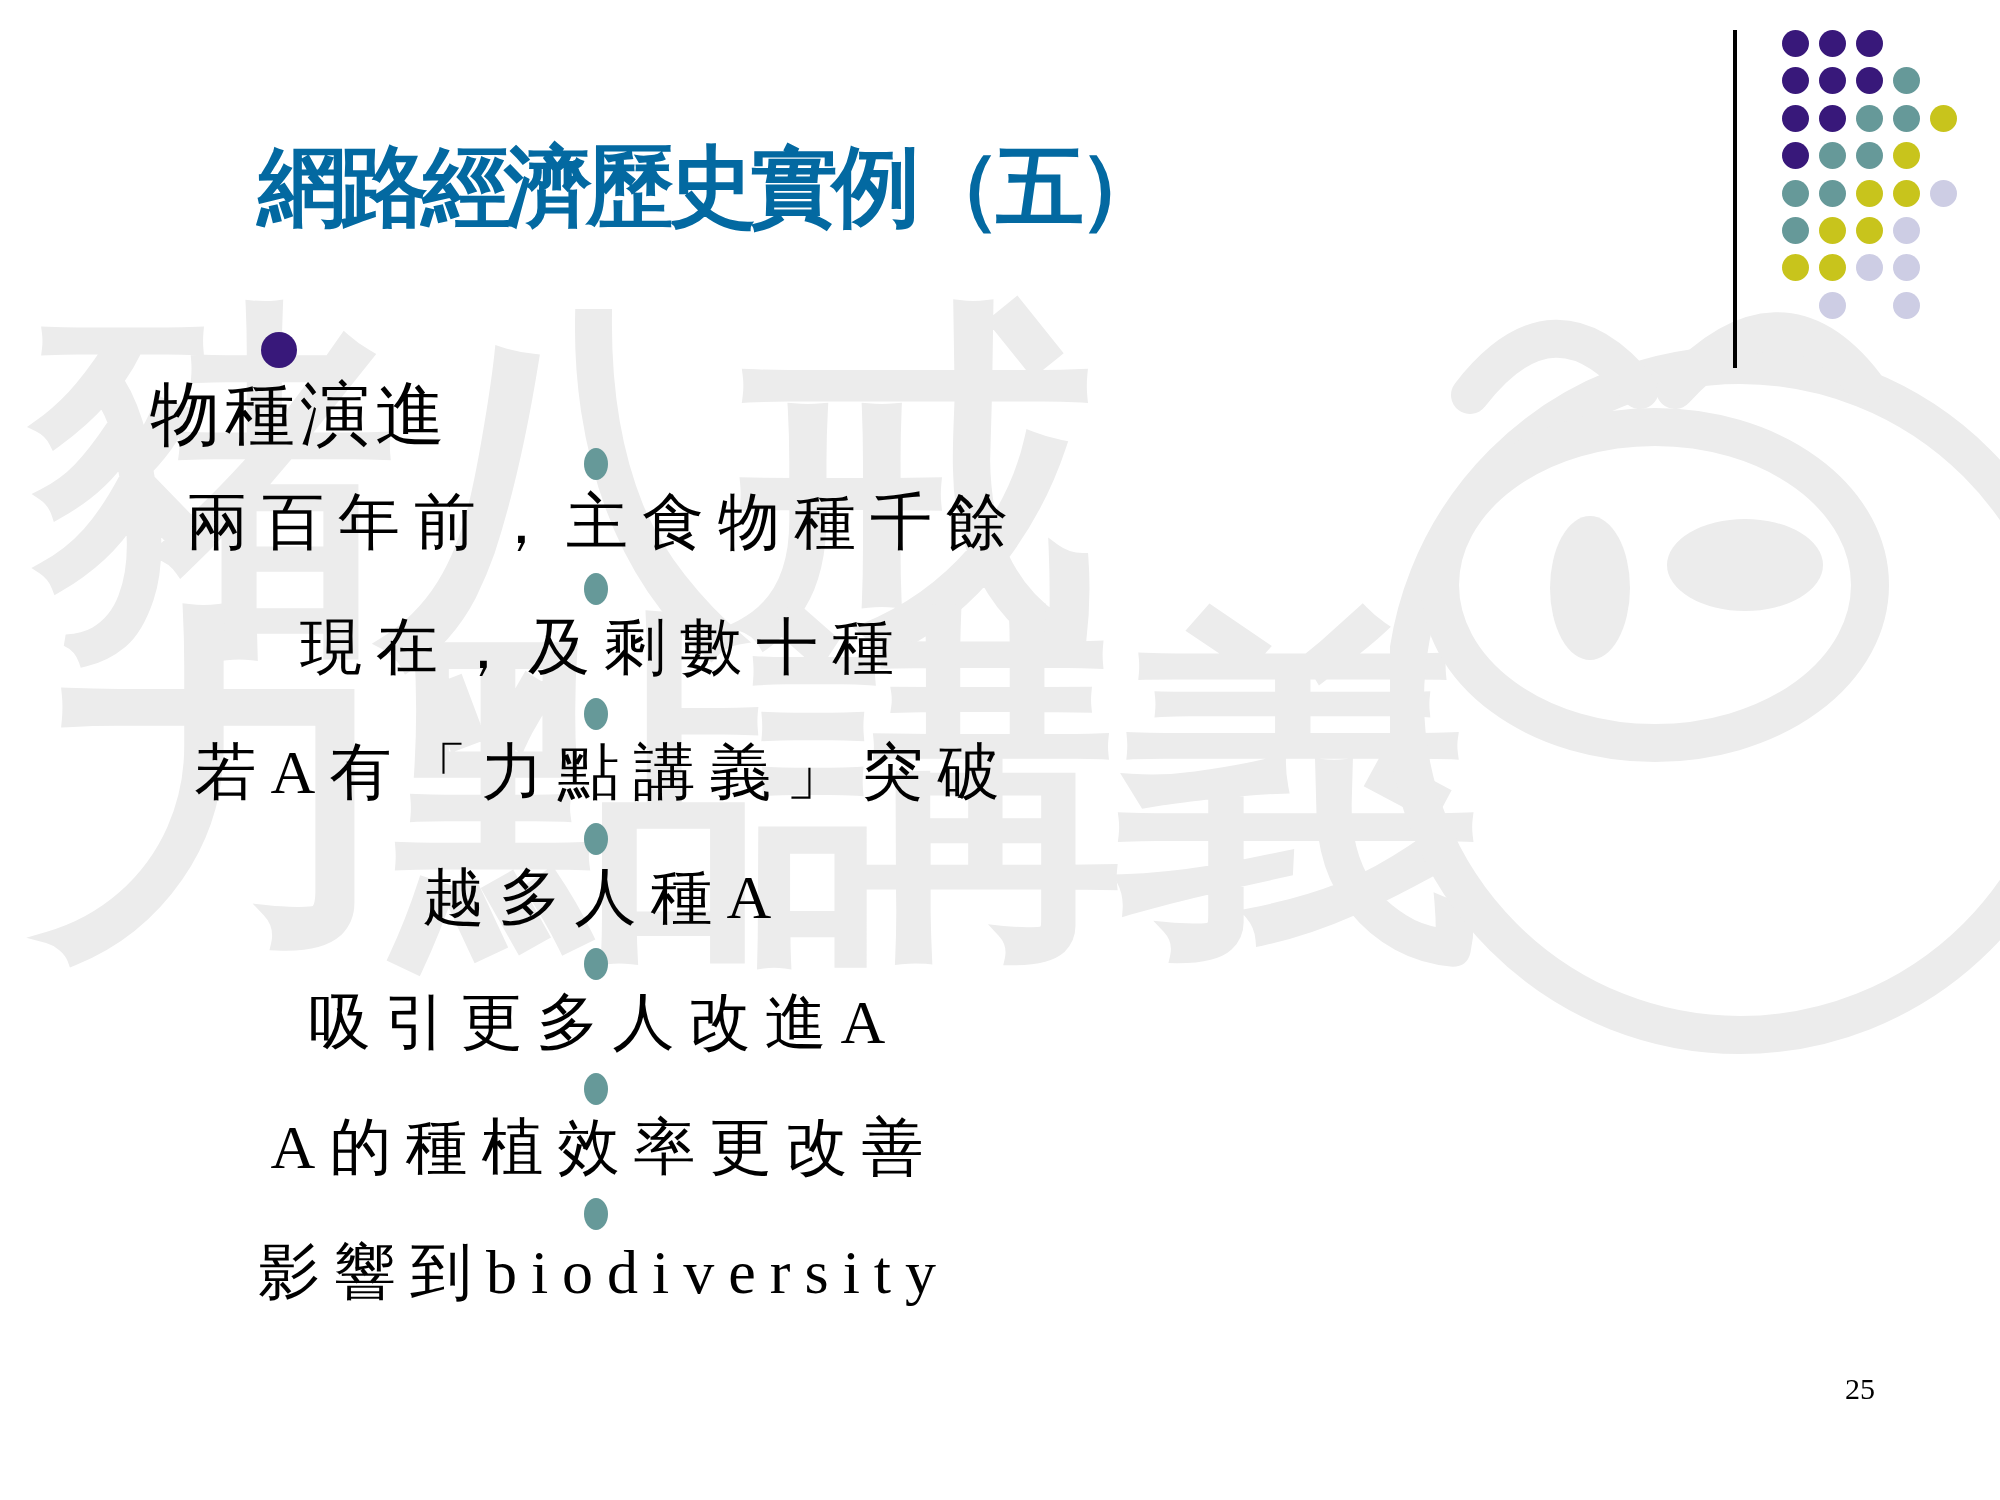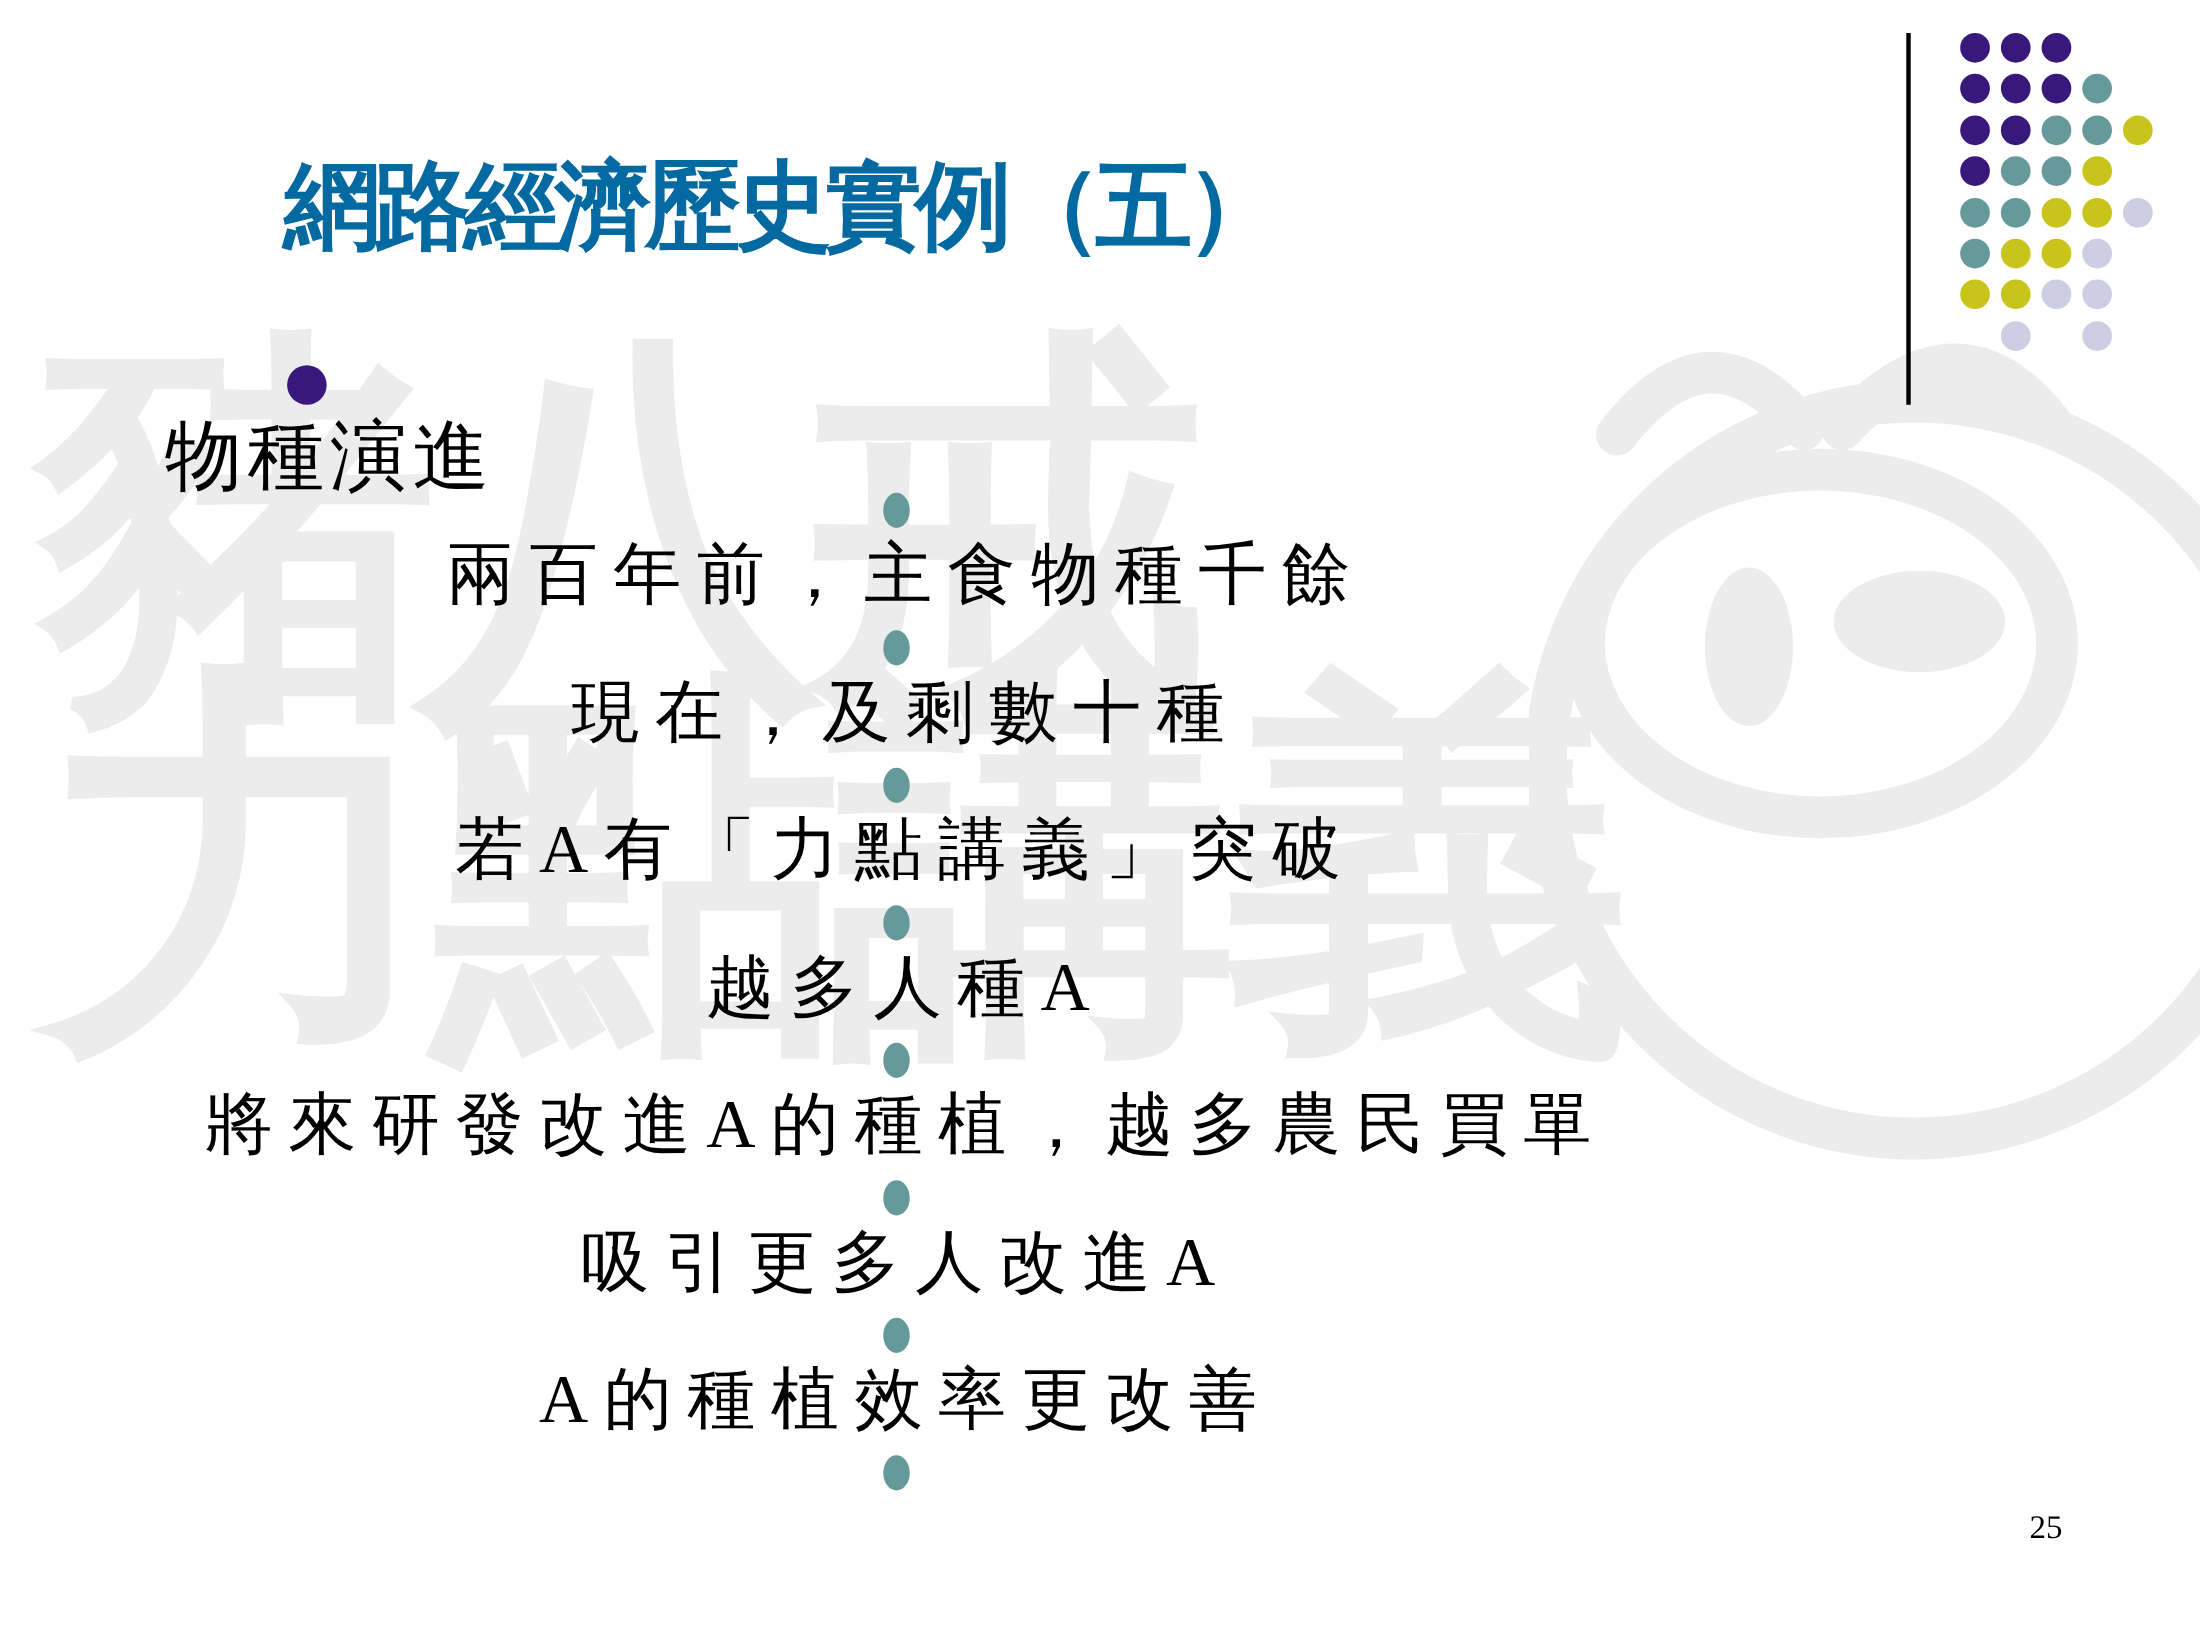--- a/index.html
+++ b/index.html
@@ -115,30 +115,27 @@
     <div class="sub-row">
       <span class="l2-bullet"></span>
       <span class="sub-text">若A有「力點講義」突破</span>
     </div>
     <div class="sub-row">
       <span class="l2-bullet"></span>
       <span class="sub-text">越多人種A</span>
     </div>
     <div class="sub-row">
       <span class="l2-bullet"></span>
-      <span class="sub-text">將來研發改進A的種植，越多農民買單</span>
-    </div>
-    <div class="sub-row">
-      <span class="l2-bullet"></span>
       <span class="sub-text">吸引更多人改進A</span>
     </div>
     <div class="sub-row">
       <span class="l2-bullet"></span>
       <span class="sub-text">A的種植效率更改善</span>
     </div>
     <div class="sub-row">
       <span class="l2-bullet"></span>
+      <span class="sub-text">影響到biodiversity</span>
     </div>
   </div>
 
   <div class="page-number">25</div>
 
 </div>
 
 </body></html>

